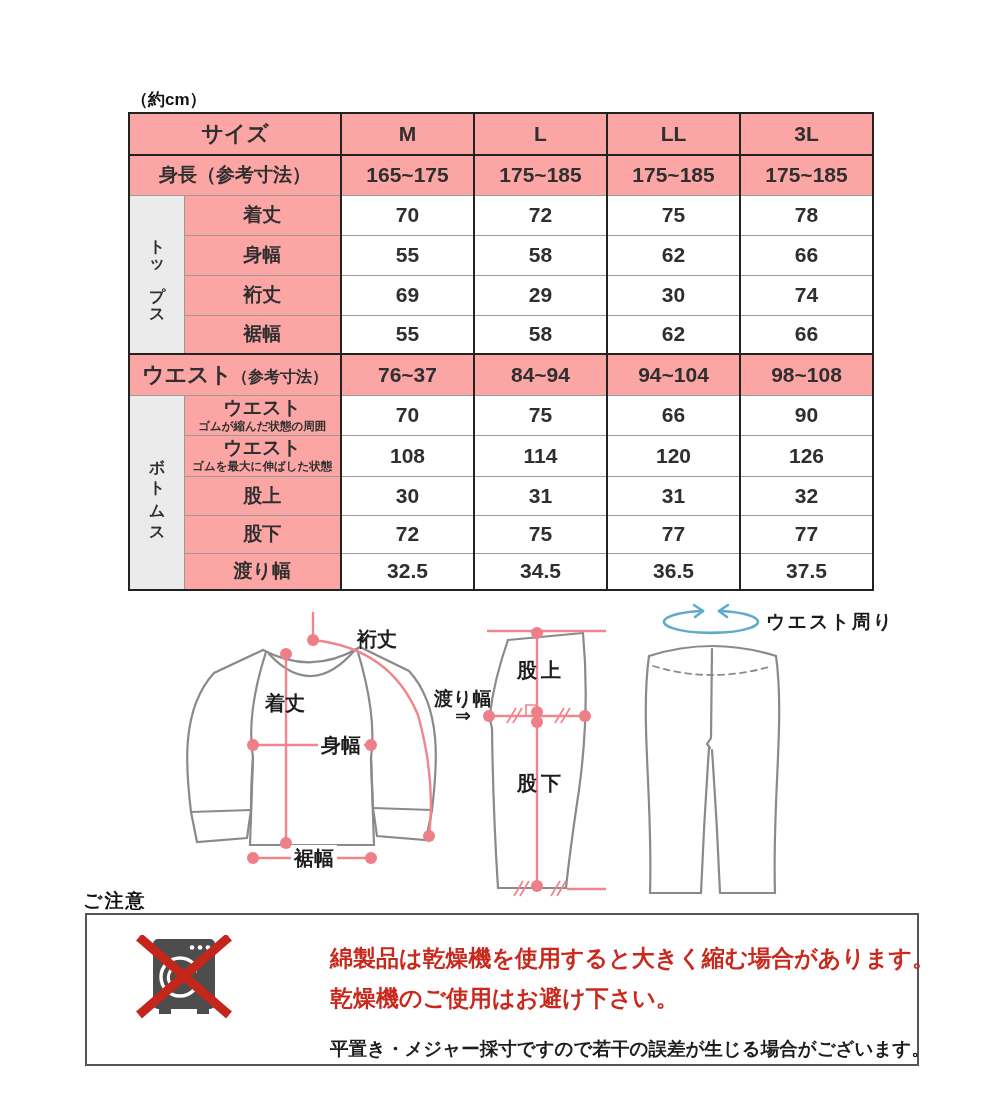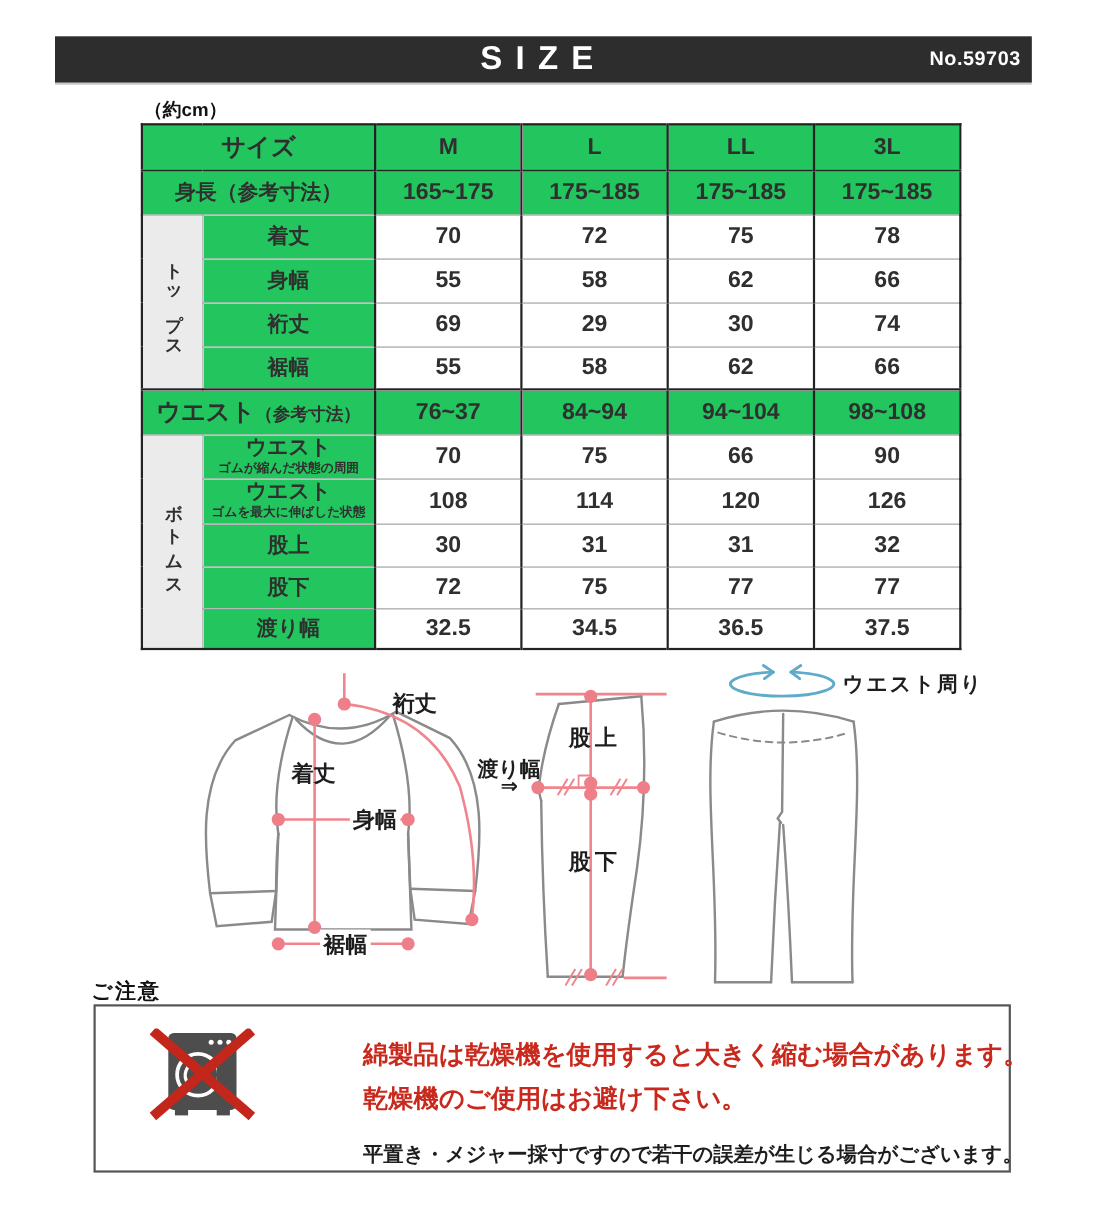--- a/index.html
+++ b/index.html
@@ -15,21 +15,21 @@
   .title-bar .prod-no { position:absolute; right:10px; top:10px; color:#fff;
     font-size:18px; font-weight:bold; letter-spacing:.5px; }
 
   .unit-note { position:absolute; left:131px; top:88px; font-size:17px; font-weight:bold; color:#111; }
 
   
   table.size-table { position:absolute; left:128px; top:112px; border-collapse:collapse;
     table-layout:fixed; border:2px solid #222; }
   .size-table td { border:1px solid #9a9a9a; text-align:center; vertical-align:middle;
     color:#2f2f2f; overflow:hidden; }
-  .size-table .shade { background:#22c55e; }
+  .size-table .shade { background:#fca5a5; }
   .size-table .val { border-left:2px solid #222; font-size:21px; font-weight:bold; }
   .size-table .szhead { font-size:22px; font-weight:bold; }
   .size-table .lblcell { font-size:19px; font-weight:bold; }
   .size-table .thick-top td { border-top:2px solid #222; }
   .size-table .group-cell { writing-mode:vertical-rl; text-orientation:upright;
     font-size:16px; font-weight:bold; letter-spacing:5px; background:#ebebeb; }
   .size-table .sub { display:block; font-size:11.5px; font-weight:bold; line-height:1.1; margin-top:1px; }
   .size-table .main-lbl { line-height:1.1; display:block; }
   .size-table .waist-main { font-size:22px; font-weight:bold; }
   .size-table .waist-paren { font-size:16px; font-weight:bold; }
@@ -56,24 +56,20 @@
   .n-line { position:absolute; left:243px; font-weight:bold; white-space:nowrap; }
   .n-line1 { top:28px; font-size:23px; }
   .n-line2 { top:68px; font-size:23px; }
   .n-line3 { top:109px; font-size:18.5px; color:#1d1d1d;margin-top:12px; }
 </style>
 </head>
 <body>
 
 <div class="page">
 
-  <div class="title-bar">
-    <div class="size-title">SIZE</div>
-    <div class="prod-no">No.59703</div>
-  </div>
 
   <div class="unit-note">（約cm）</div>
 
   <table class="size-table">
     <colgroup>
       <col style="width:55px">
         <col style="width:157px">
       <col style="width:133px">
         <col style="width:133px">
         <col style="width:133px">

